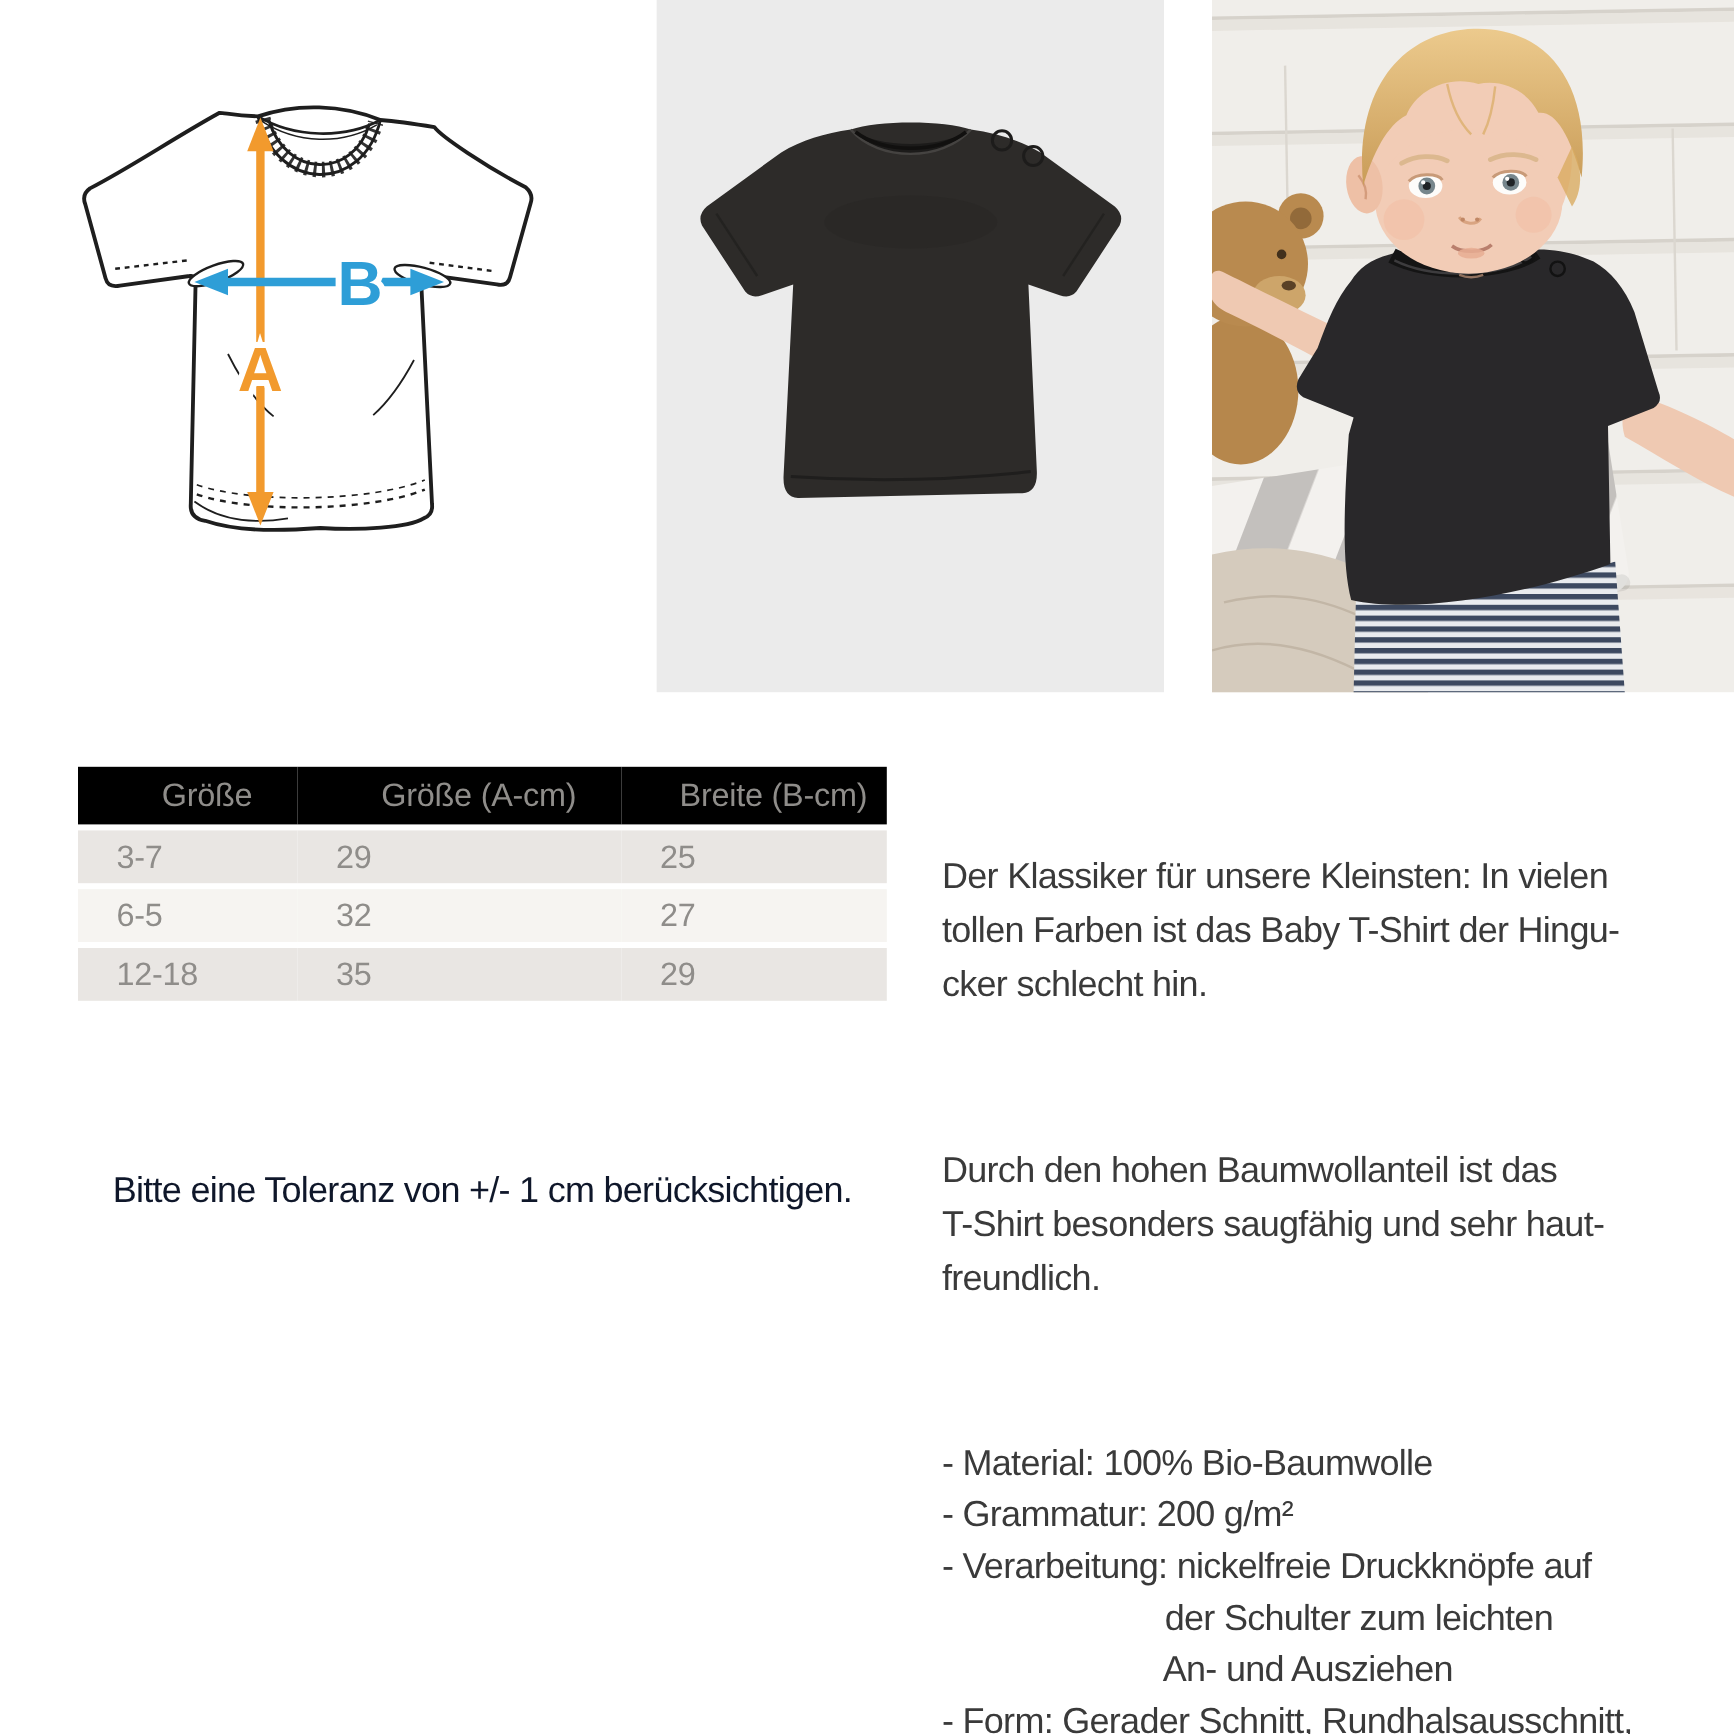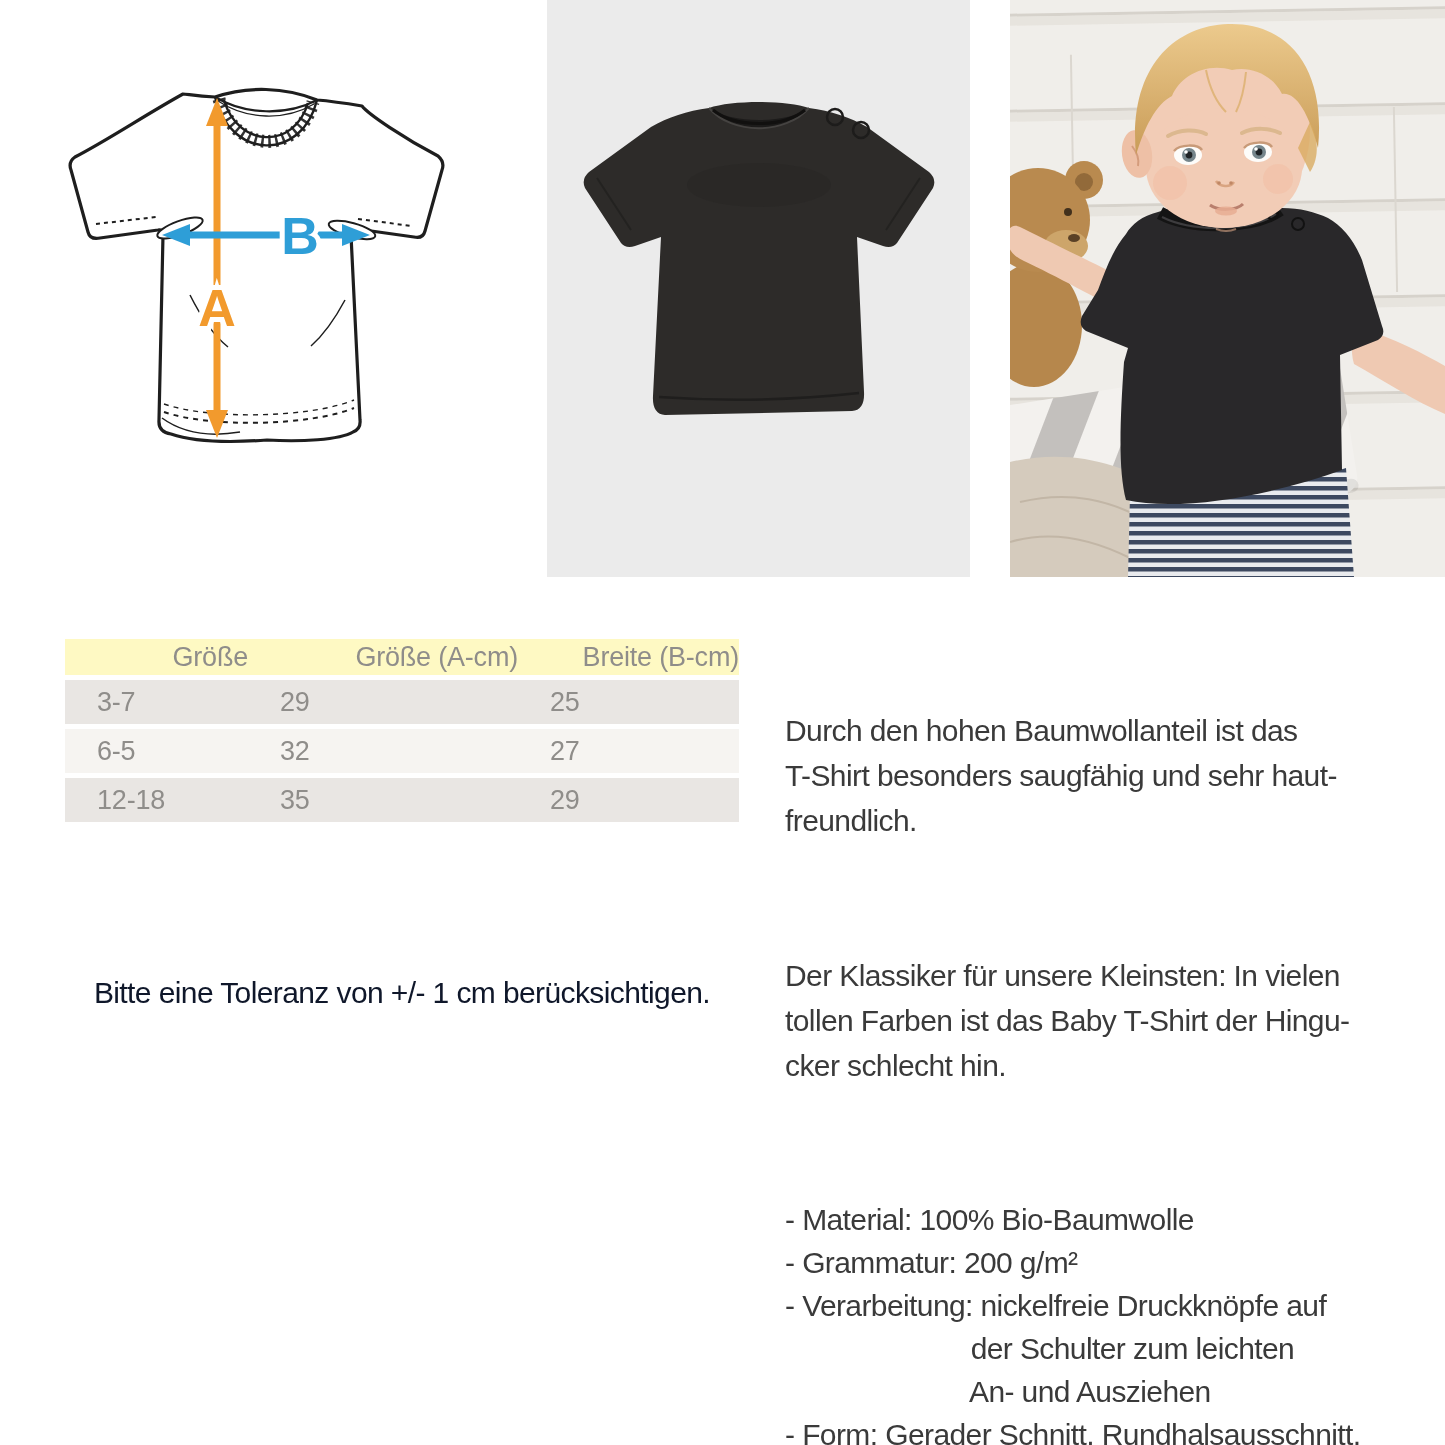--- a/index.html
+++ b/index.html
@@ -7,22 +7,22 @@
         font-family:"Liberation Sans",sans-serif;overflow:hidden;}
   figure{margin:0;position:absolute;}
   .fig-diagram{left:40px;top:60px;width:460px;height:420px;}
   .fig-product{left:547px;top:0;width:423px;height:577px;}
   .fig-model{left:1010px;top:0;width:435px;height:577px;}
   svg{display:block;width:100%;height:100%;}
 
   table.size-table{position:absolute;left:65px;top:634px;width:674px;
     border-collapse:separate;border-spacing:0 5px;table-layout:fixed;
     color:#8f8d8a;font-size:27px;letter-spacing:-0.2px;}
-  table.size-table th{font-weight:400;text-align:right;height:36px;
-    padding:0 0 0 32px;background:#fef9c3;}
+  table.size-table th{font-weight:400;text-align:center;height:48px;
+    padding:0 0 0 32px;background:#000000;}
   table.size-table td{height:44px;padding:0 0 0 32px;}
   table.size-table tbody tr:nth-child(odd) td{background:#e9e6e3;}
   table.size-table tbody tr:nth-child(even) td{background:#f6f4f1;}
 
   .tolerance{position:absolute;left:65px;top:946px;width:674px;text-align:center;
     font-size:30px;color:#0f172a;letter-spacing:-0.6px;}
 
   .description{position:absolute;left:785px;top:618px;width:660px;
     font-size:30px;line-height:45px;color:#3a3a3a;letter-spacing:-0.6px;
     white-space:pre;}
@@ -249,26 +249,26 @@
         <td>12-18</td>
         <td>35</td>
         <td>29</td>
       </tr>
     </tbody>
   </table>
 
   <p class="tolerance">Bitte eine Toleranz von +/- 1 cm berücksichtigen.</p>
 
   <div class="description">
+    <p class="para">Der Klassiker für unsere Kleinsten: In vielen
+tollen Farben ist das Baby T-Shirt der Hingu-
+cker schlecht hin.</p>
     <p class="para">Durch den hohen Baumwollanteil ist das
 T-Shirt besonders saugfähig und sehr haut-
 freundlich.</p>
-    <p class="para">Der Klassiker für unsere Kleinsten: In vielen
-tollen Farben ist das Baby T-Shirt der Hingu-
-cker schlecht hin.</p>
     <p class="specs">- Material: 100% Bio-Baumwolle
 - Grammatur: 200 g/m²
 - Verarbeitung: nickelfreie Druckknöpfe auf
                         der Schulter zum leichten
                         An- und Ausziehen
 - Form: Gerader Schnitt, Rundhalsausschnitt,
 - Extras: Vegan, WARP + Oeko-Tex zertifiziert
 - Größen: 3/6, 6/12, 12/18, 18/24 Monate</p>
   </div>
 

